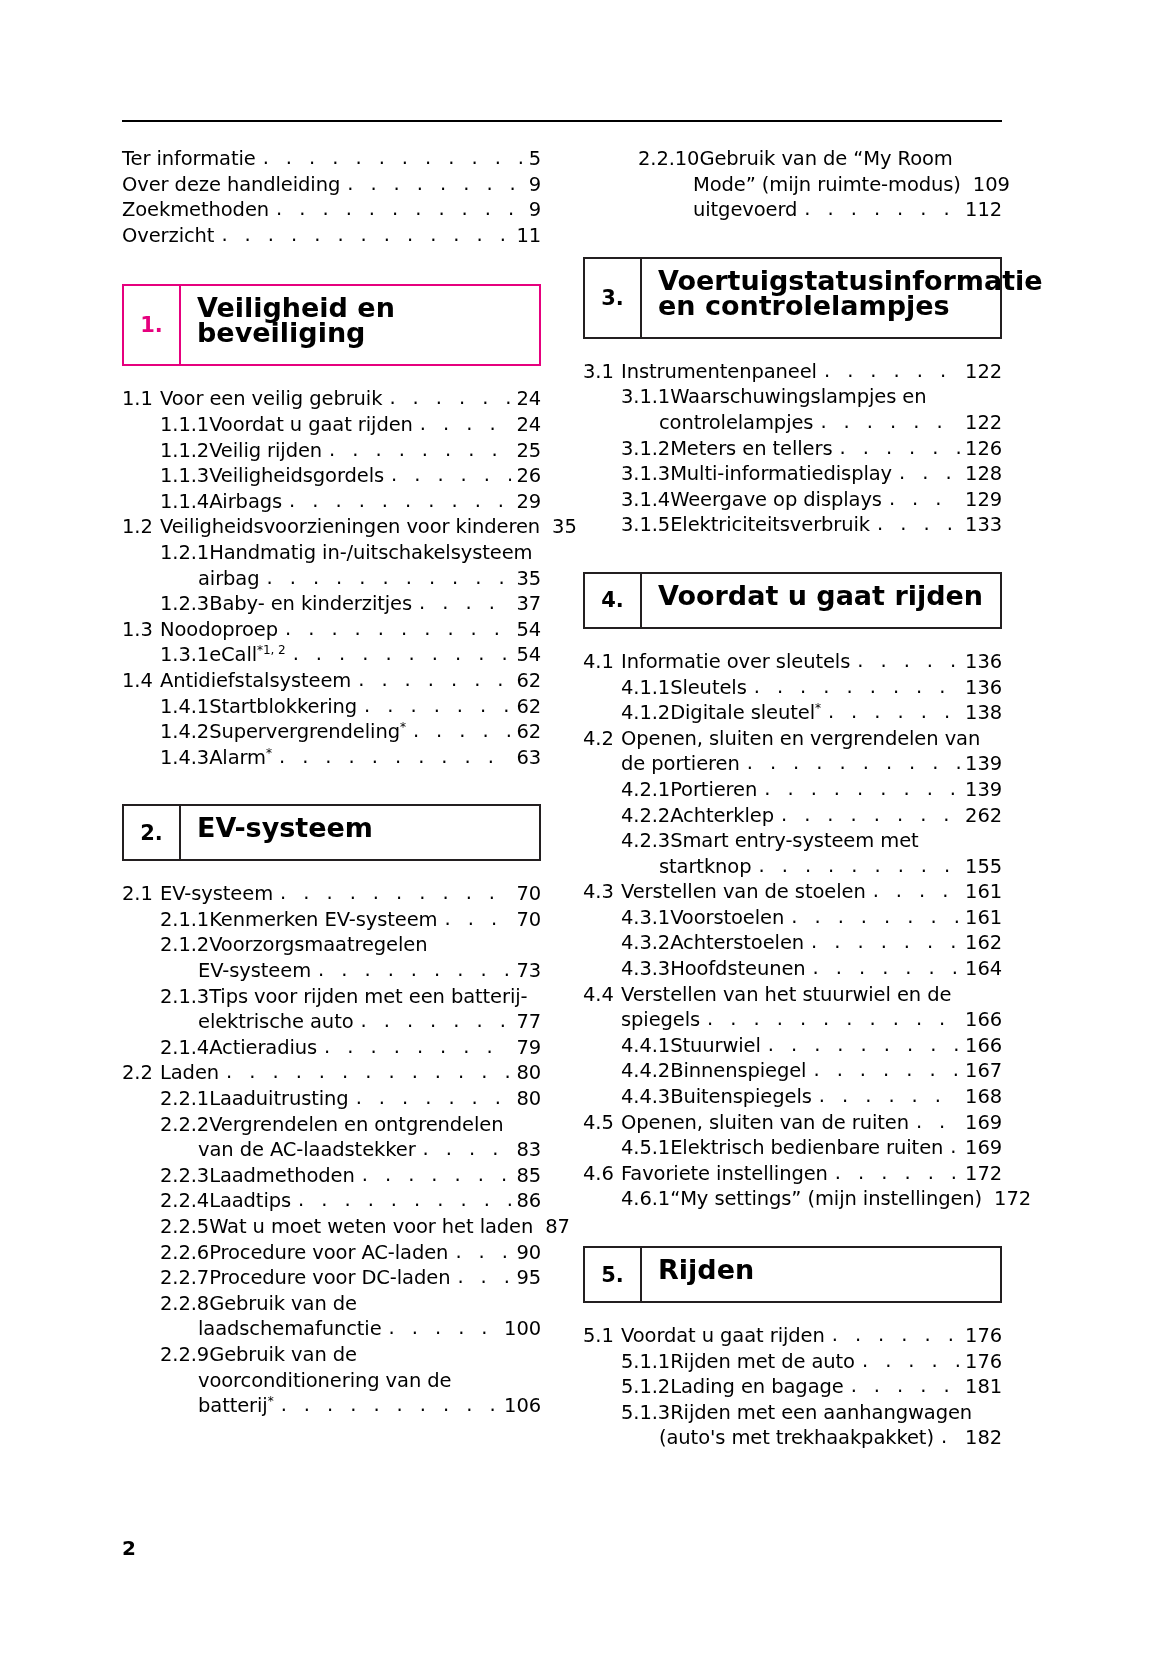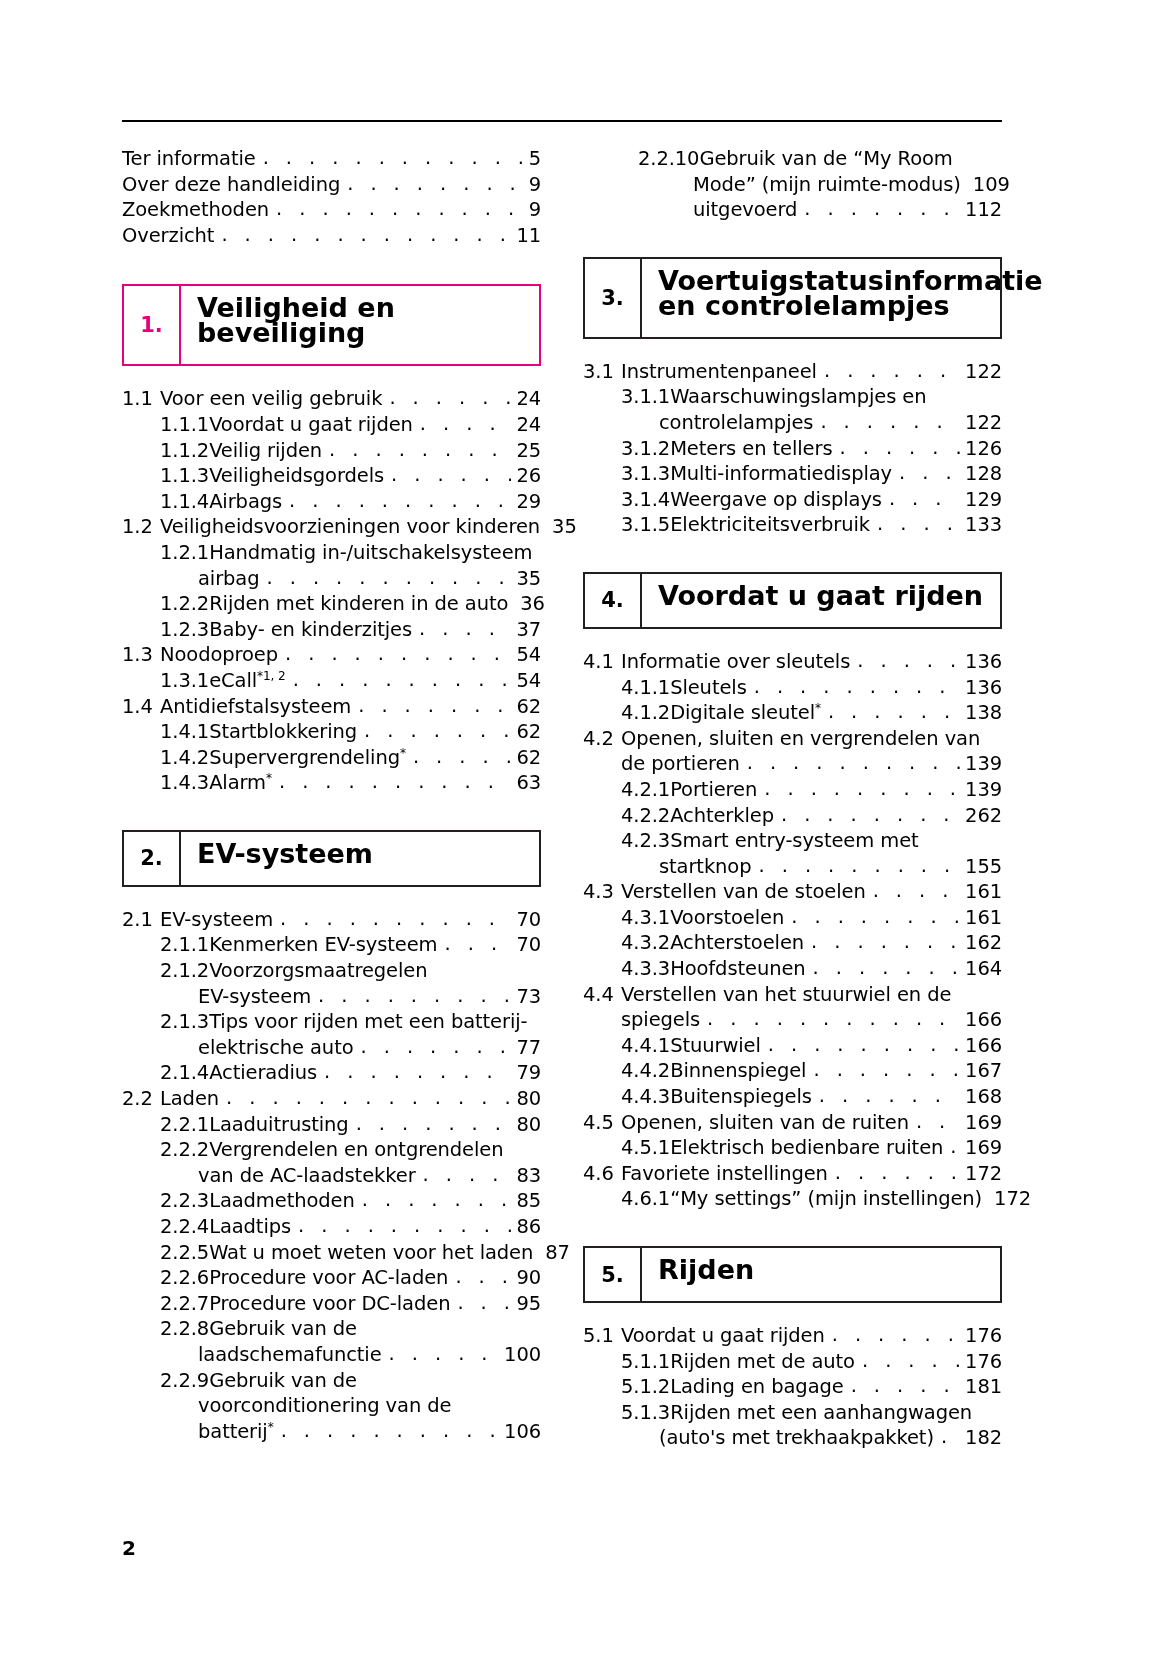--- a/index.html
+++ b/index.html
@@ -239,28 +239,20 @@
           </div>
           <div class="toc-row lvl2">
             <span class="num"></span>
             <span class="title-wrap">
               <span class="ttl">airbag</span>
               <span class="dots">. . . . . . . . . . . . . . . . . . . . . . . . . . . . . . . . . . . . . . . . . . . . . . . . . . . . . . . . . . . . </span>
               <span class="pg">35</span>
             </span>
           </div>
           <div class="toc-row lvl2">
-            <span class="num">1.2.2</span>
-            <span class="title-wrap">
-              <span class="ttl">Rijden met kinderen in de auto</span>
-              <span class="dots">. . . . . . . . . . . . . . . . . . . . . . . . . . . . . . . . . . . . . . . . . . . . . . . . . . . . . . . . . . . . </span>
-              <span class="pg">36</span>
-            </span>
-          </div>
-          <div class="toc-row lvl2">
             <span class="num">1.2.3</span>
             <span class="title-wrap">
               <span class="ttl">Baby- en kinderzitjes</span>
               <span class="dots">. . . . . . . . . . . . . . . . . . . . . . . . . . . . . . . . . . . . . . . . . . . . . . . . . . . . . . . . . . . . </span>
               <span class="pg">37</span>
             </span>
           </div>
           <div class="toc-row lvl1">
             <span class="num">1.3</span>
             <span class="title-wrap">

